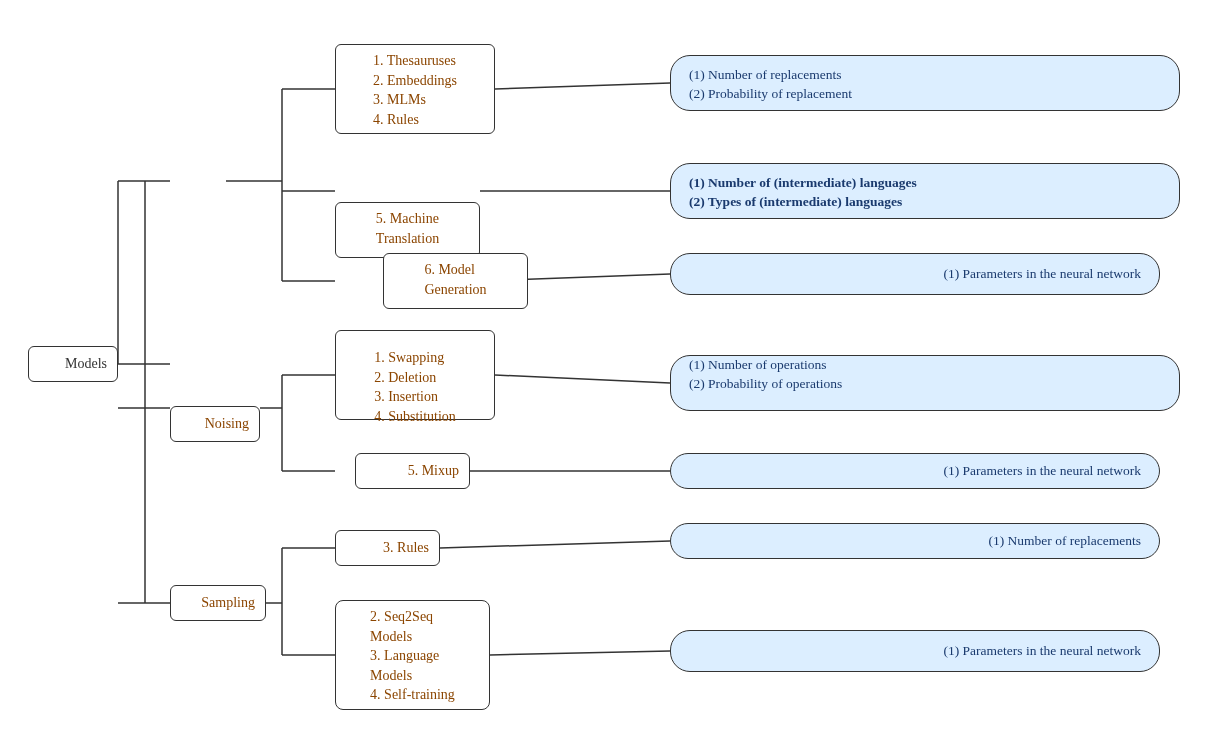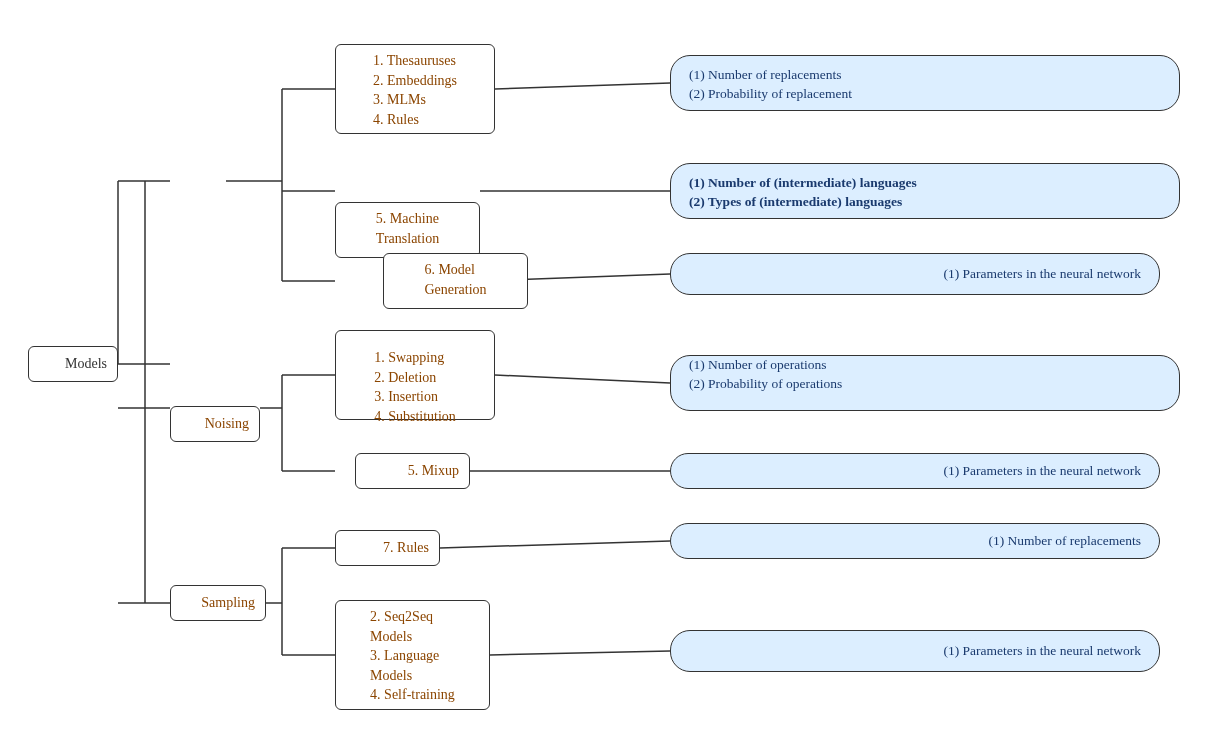--- a/index.html
+++ b/index.html
@@ -154,24 +154,24 @@
 2.  Deletion
 3.  Insertion
 4.  Substitution</span>
   </div>
 
   <div class="node node-orange" style="left:335px; top:453px; width:115px; height:36px;margin-left:20px;">
     <span>5.  Mixup</span>
   </div>
 
   <div class="node node-orange" style="left:335px; top:530px; width:105px; height:36px;">
-    <span>7.  Rules</span>
-  </div>
-
-  <div class="node node-orange" style="left:335px; top:600px; width:155px; height:110px; justify-content:flex-start; flex-direction:column; padding:6px 12px;">
+    <span>3.  Rules</span>
+  </div>
+
+  <div class="node node-orange" style="left:335px; top:600px; width:155px; height:110px; justify-content:flex-start; flex-direction:column; padding:6px 12px;border-radius:8px;">
     <span style="white-space:pre-line;">2.  Seq2Seq
       Models
 3.  Language
       Models
 4.  Self-training</span>
   </div>
 
   <div class="node node-blue" style="left:670px; top:55px; width:510px; height:56px; flex-direction:column; align-items:flex-start; padding:6px 18px;">
     <span style="white-space:pre-line;">(1)  Number of replacements
 (2)  Probability of replacement</span>

